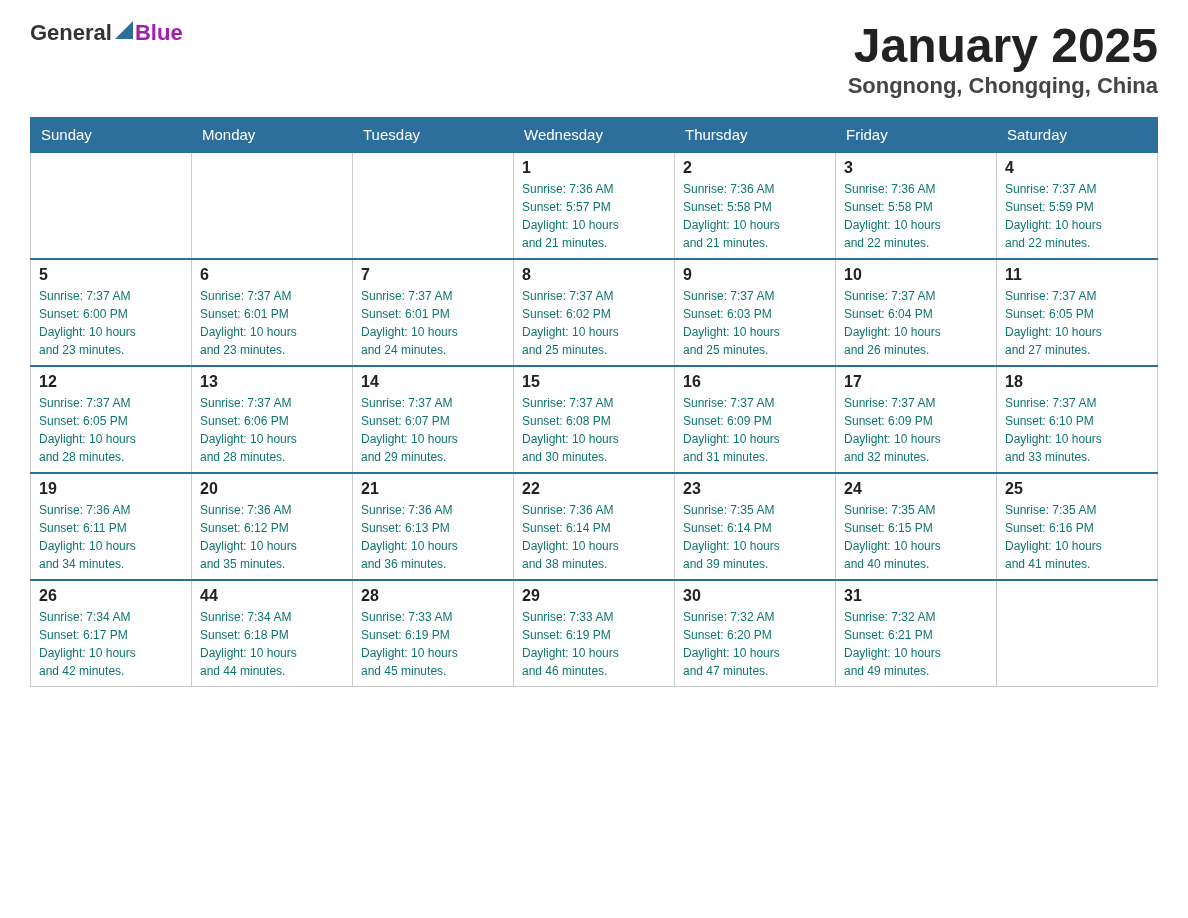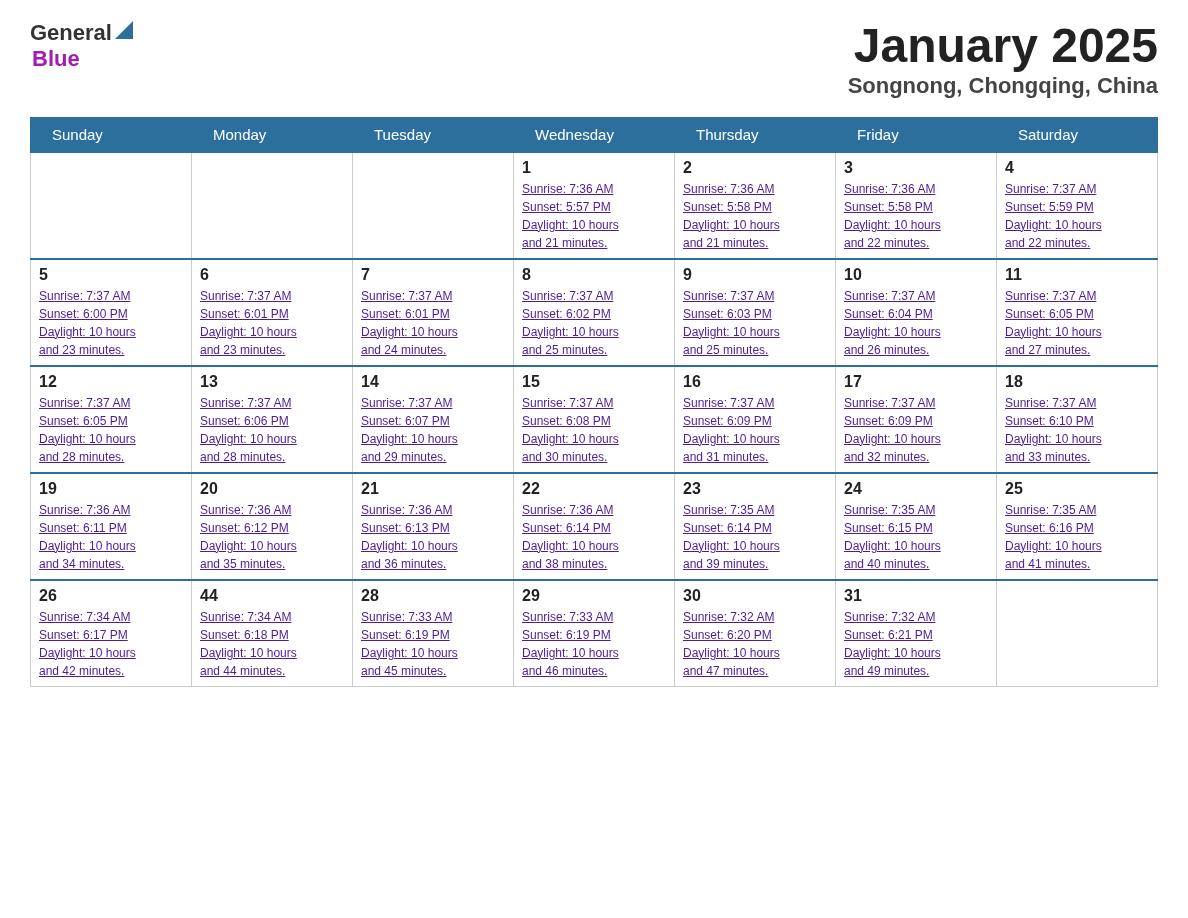--- a/index.html
+++ b/index.html
@@ -22,21 +22,21 @@
       color: #333;
     }
     .logo-text-blue {
       font-size: 22px;
       font-weight: bold;
       color: #a21caf;
       margin-left: 2px;
     }
     .logo-wrapper {
       display: flex;
-      flex-direction: column;
+      flex-direction: row;
       align-items: flex-start;
     }
     .logo-row {
       display: flex;
       align-items: center;
     }
     .title-block {
       text-align: right;
     }
     .title-block h1 {
@@ -53,21 +53,21 @@
     .calendar {
       width: 100%;
       border-collapse: collapse;
       border: 1px solid #aaa;
     }
     .calendar th {
       background-color: #2c6e9c;
       color: #fff;
       font-size: 15px;
       font-weight: normal;
-      padding: 8px 21px;
+      padding: 8px 10px;
       text-align: left;
       border: 1px solid #2c6e9c;
     }
     .calendar td {
       vertical-align: top;
       padding: 6px 8px;
       border: 1px solid #ccc;
       width: 14.28%;
       min-height: 90px;
       font-size: 12px;
@@ -76,22 +76,21 @@
     .day-num {
       font-size: 16px;
       font-weight: bold;
       color: #222;
       display: block;
       margin-bottom: 3px;
     }
     .day-info {
       font-size: 12px;
       line-height: 1.5;
-      color: #4c1d95;
-      text-decoration: underline;
+      color: #0f766e;
     }
     .empty-cell {
       background: #fff;
     }
     tr.week-row td {
       border-top: 2px solid #2c6e9c;
     }
   </style>
 </head>
 <body>

